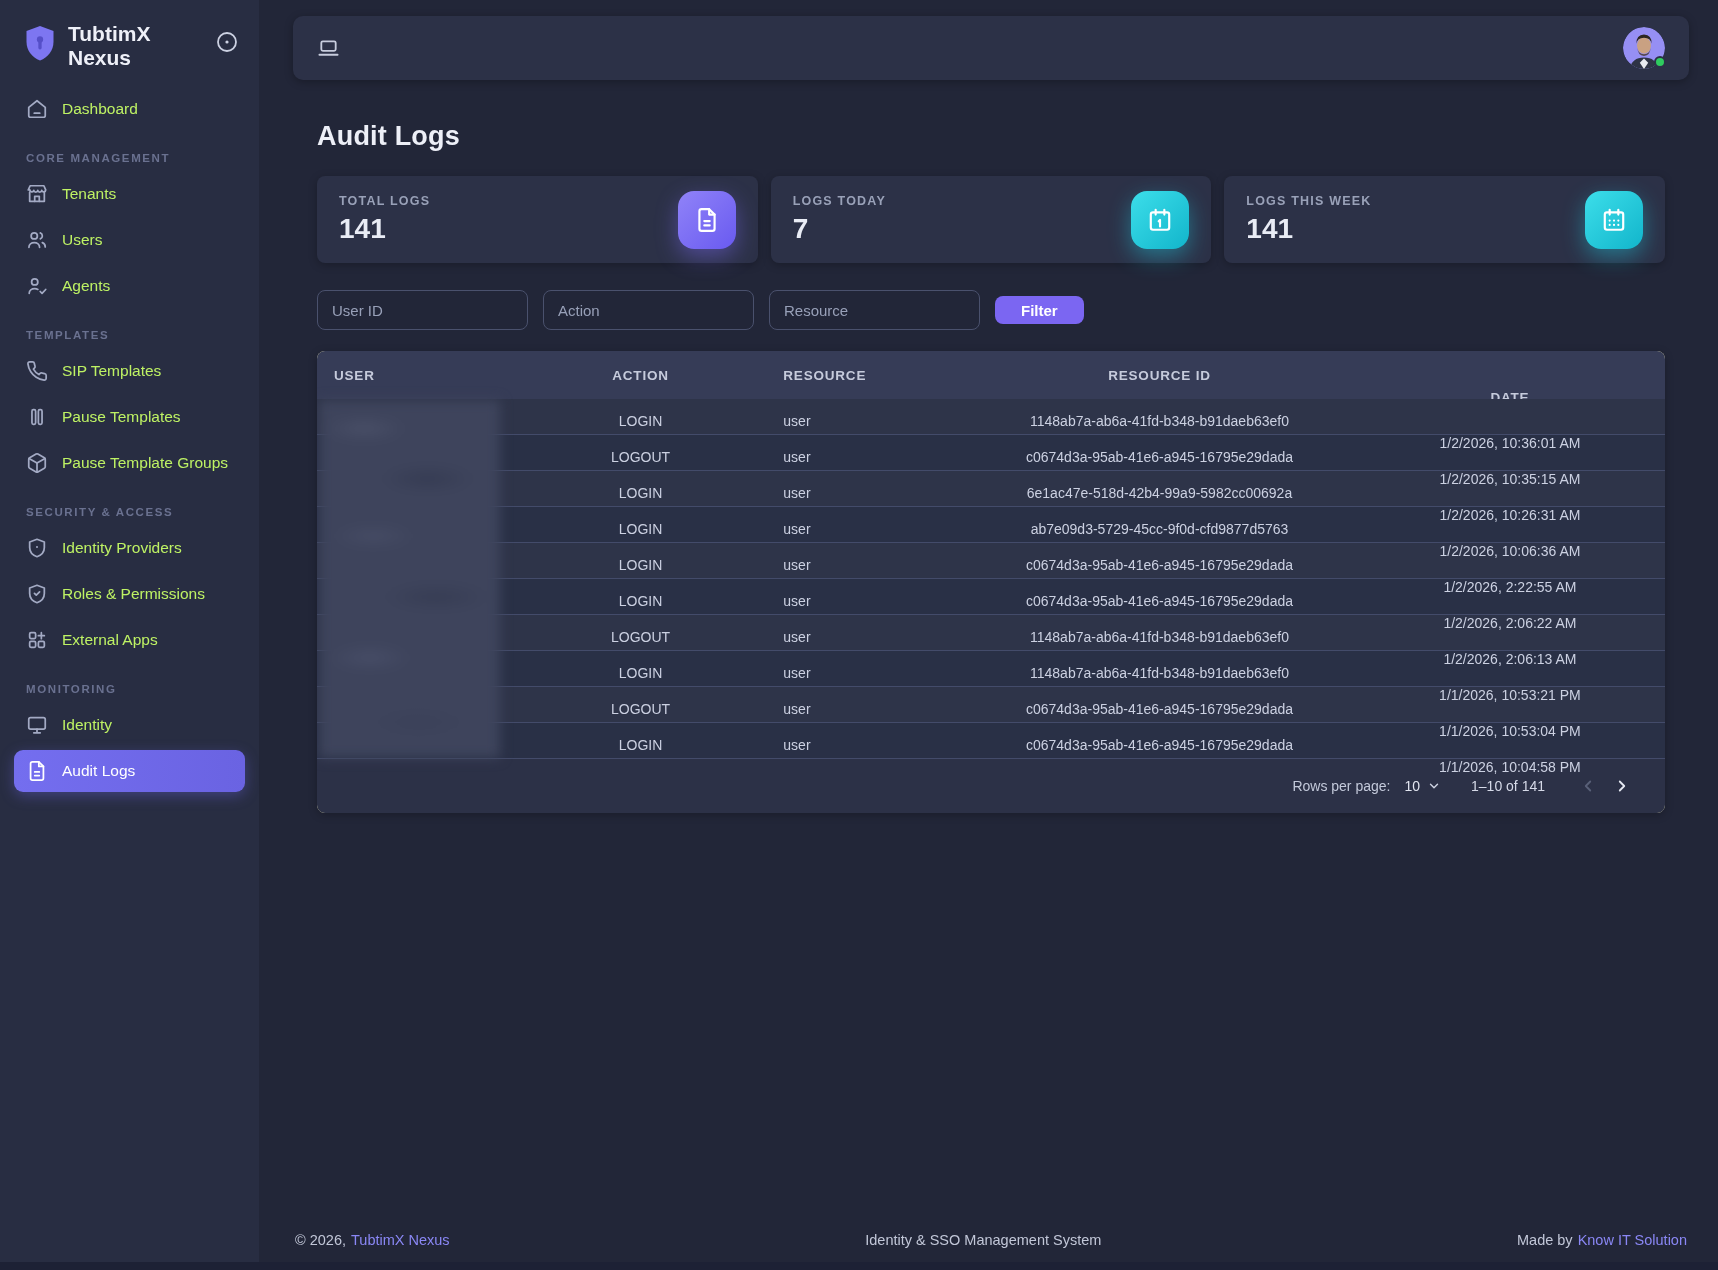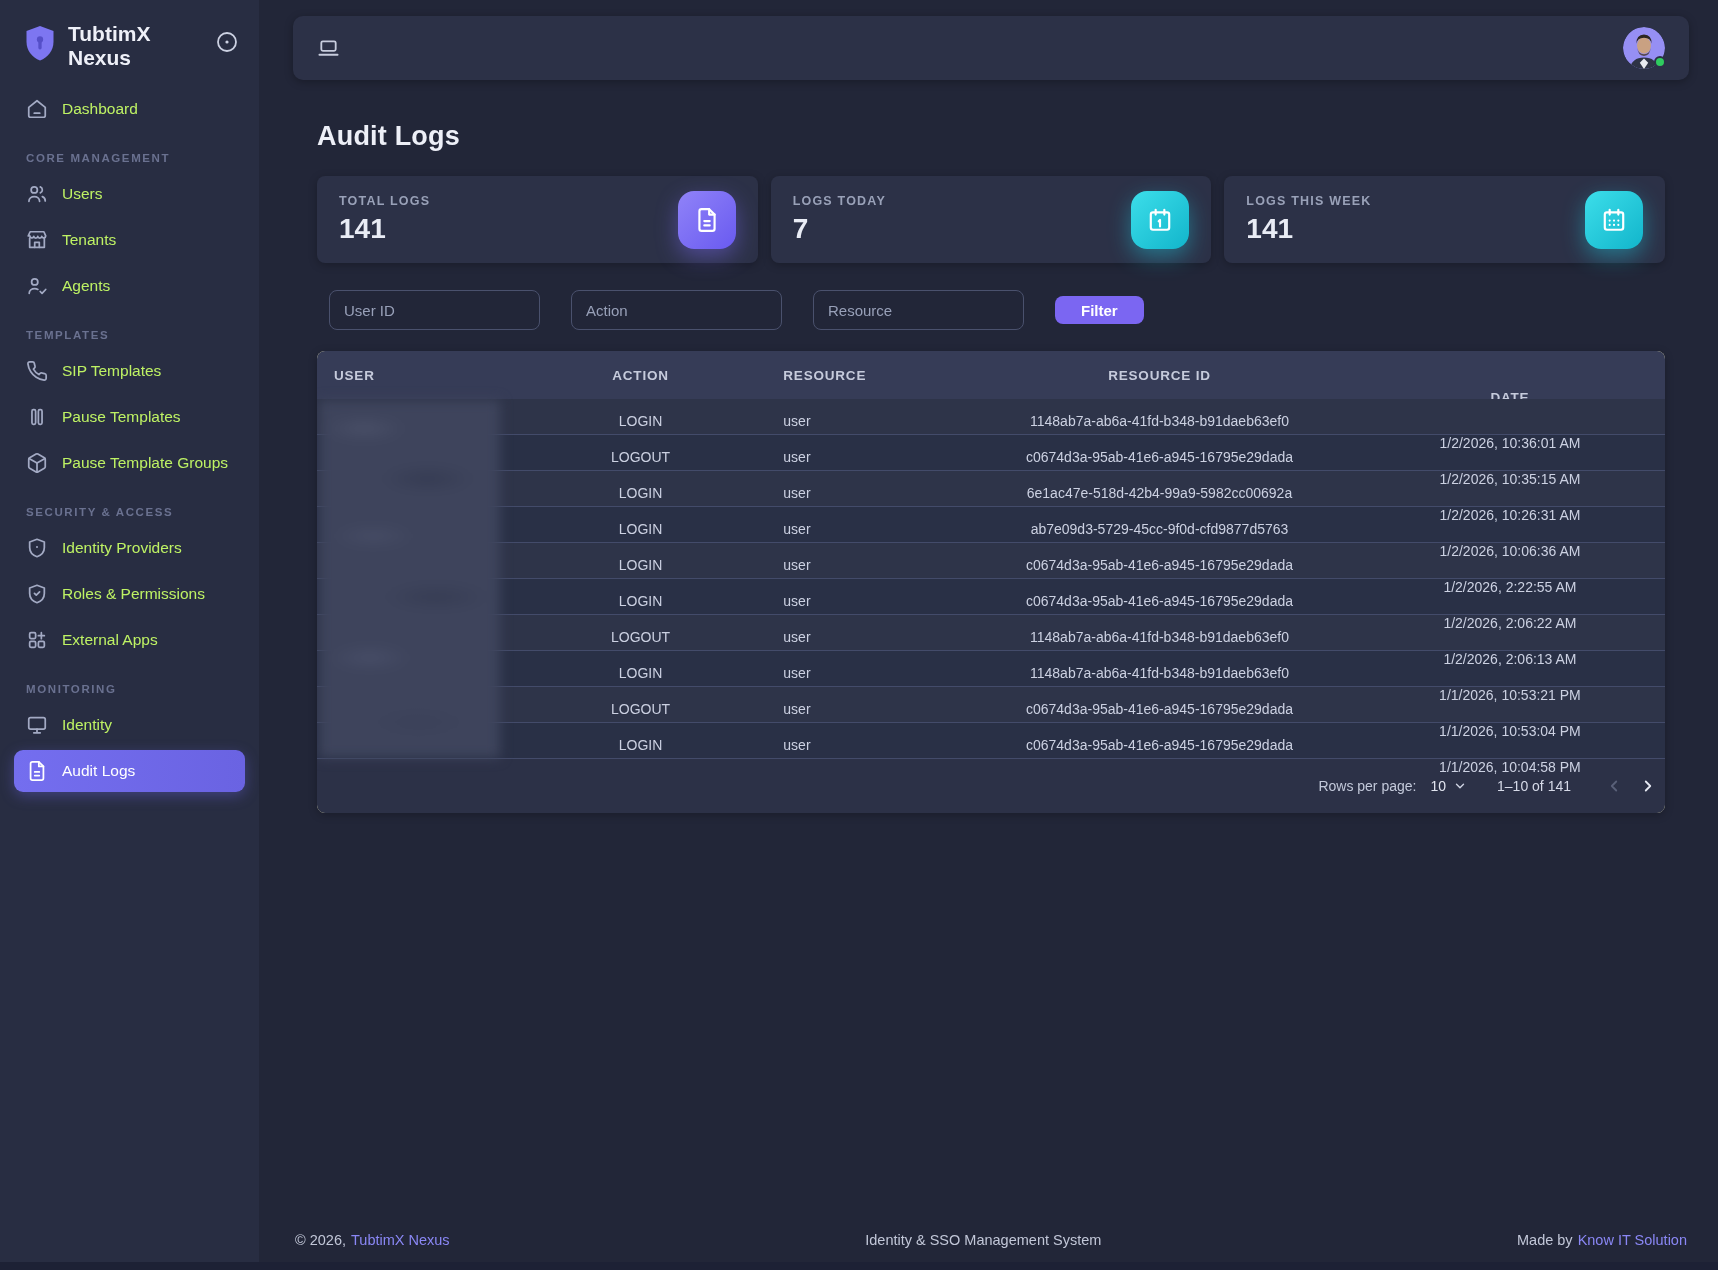--- a/index.html
+++ b/index.html
@@ -57,21 +57,21 @@
   }
   .stat-label { font-size:12.5px; font-weight:700; letter-spacing:1.2px; color:#99a1b8; text-transform:uppercase; }
   .stat-value { font-size:28px; font-weight:700; color:#e9ecf5; margin-top:5px; }
   .stat-icon {
     width:58px; height:58px; border-radius:16px; display:flex; align-items:center; justify-content:center;
   }
   .stat-icon svg { width:26px; height:26px; color:#ffffff; }
   .stat-icon.purple { background:linear-gradient(135deg,#9083f8,#695af0); box-shadow:0 8px 22px rgba(124,106,245,.45); }
   .stat-icon.cyan   { background:linear-gradient(135deg,#3cdeea,#12b5cb); box-shadow:0 8px 22px rgba(34,200,221,.45); }
   
-  .filters { display:flex; gap:31px; margin-top:27px; align-items:center;margin-left:12px; }
+  .filters { display:flex; gap:15px; margin-top:27px; align-items:center; }
   .filter-input {
     width:211px; height:40px; background:transparent; border:1px solid #4a516d; border-radius:8px;
     padding:0 14px; color:#dfe3ef; font-size:15px; outline:none;
     font-family:"Liberation Sans","DejaVu Sans",sans-serif;
   }
   .filter-input::placeholder { color:#98a0b8; }
   .filter-btn {
     height:28px; padding:0 26px; background:#7b66f2; border:none; border-radius:8px;
     color:#ffffff; font-size:15px; font-weight:700; cursor:pointer;
     font-family:"Liberation Sans","DejaVu Sans",sans-serif;
@@ -101,21 +101,21 @@
       radial-gradient(70px 20px at 60% 22%, #353b52 0%, transparent 70%),
       radial-gradient(60px 16px at 30% 38%, #474d66 0%, transparent 70%),
       radial-gradient(80px 20px at 65% 55%, #363c53 0%, transparent 70%),
       radial-gradient(60px 18px at 28% 72%, #484e68 0%, transparent 70%),
       radial-gradient(70px 18px at 55% 90%, #3a4058 0%, transparent 70%);
     filter:blur(6px);
   }
   
   .pagination {
     height:54px; display:flex; align-items:center; justify-content:flex-end;
-    font-size:14px; color:#c3c9da; background:#2c3147;
+    padding-right:26px; font-size:14px; color:#c3c9da; background:#2c3147;
   }
   .pg-label { margin-right:14px; }
   .pg-select { display:inline-flex; align-items:center; gap:7px; color:#e2e5f0; cursor:pointer; margin-right:30px;justify-content:flex-end; }
   .pg-select svg { width:14px; height:14px; color:#cfd4e3; }
   .pg-range { color:#d6dae8; margin-right:26px; }
   .pg-btn {
     width:34px; height:34px; background:transparent; border:none; display:flex;
     align-items:center; justify-content:center; cursor:pointer; border-radius:50%;
   }
   .pg-btn svg { width:18px; height:18px; }
@@ -155,37 +155,37 @@
         </svg>
     </span>
     <span class="nlabel">Dashboard</span>
   </div>
 
   <div class="nav-section">CORE MANAGEMENT</div>
 
   <div class="nav-item">
     <span class="nicon">
       <svg viewBox="0 0 24 24" fill="none" stroke="currentColor" stroke-width="1.9" stroke-linecap="round" stroke-linejoin="round" width="22" height="22">
+          <path d="M4 10v10h16V10"></path>
+          <path d="M2.5 7.5 4.5 3h15l2 4.5a2.2 2.2 0 0 1-4.3.6 2.2 2.2 0 0 1-4.35 0 2.2 2.2 0 0 1-4.35 0 2.2 2.2 0 0 1-4.3-.6Z"></path>
+          <path d="M9.5 20v-5.5h5V20"></path>
+        </svg>
+    </span>
+    <span class="nlabel">Tenants</span>
+  </div>
+  <div class="nav-item">
+    <span class="nicon">
+      <svg viewBox="0 0 24 24" fill="none" stroke="currentColor" stroke-width="1.9" stroke-linecap="round" stroke-linejoin="round" width="22" height="22">
           <circle cx="9" cy="7.5" r="3.4"></circle>
           <path d="M3.2 20c0-3.2 2.6-5.2 5.8-5.2s5.8 2 5.8 5.2"></path>
           <path d="M15.6 4.3a3.4 3.4 0 0 1 0 6.4"></path>
           <path d="M17.8 14.9c2 .7 3.2 2.3 3.2 4.6"></path>
         </svg>
     </span>
     <span class="nlabel">Users</span>
-  </div>
-  <div class="nav-item">
-    <span class="nicon">
-      <svg viewBox="0 0 24 24" fill="none" stroke="currentColor" stroke-width="1.9" stroke-linecap="round" stroke-linejoin="round" width="22" height="22">
-          <path d="M4 10v10h16V10"></path>
-          <path d="M2.5 7.5 4.5 3h15l2 4.5a2.2 2.2 0 0 1-4.3.6 2.2 2.2 0 0 1-4.35 0 2.2 2.2 0 0 1-4.35 0 2.2 2.2 0 0 1-4.3-.6Z"></path>
-          <path d="M9.5 20v-5.5h5V20"></path>
-        </svg>
-    </span>
-    <span class="nlabel">Tenants</span>
   </div>
   <div class="nav-item">
     <span class="nicon">
       <svg viewBox="0 0 24 24" fill="none" stroke="currentColor" stroke-width="1.9" stroke-linecap="round" stroke-linejoin="round" width="22" height="22">
           <circle cx="9.5" cy="7.5" r="3.4"></circle>
           <path d="M3.5 20c0-3.2 2.7-5.2 6-5.2 1.3 0 2.5.3 3.5.9"></path>
           <path d="M15.5 18l2 2 4-4.2"></path>
         </svg>
     </span>
     <span class="nlabel">Agents</span>

